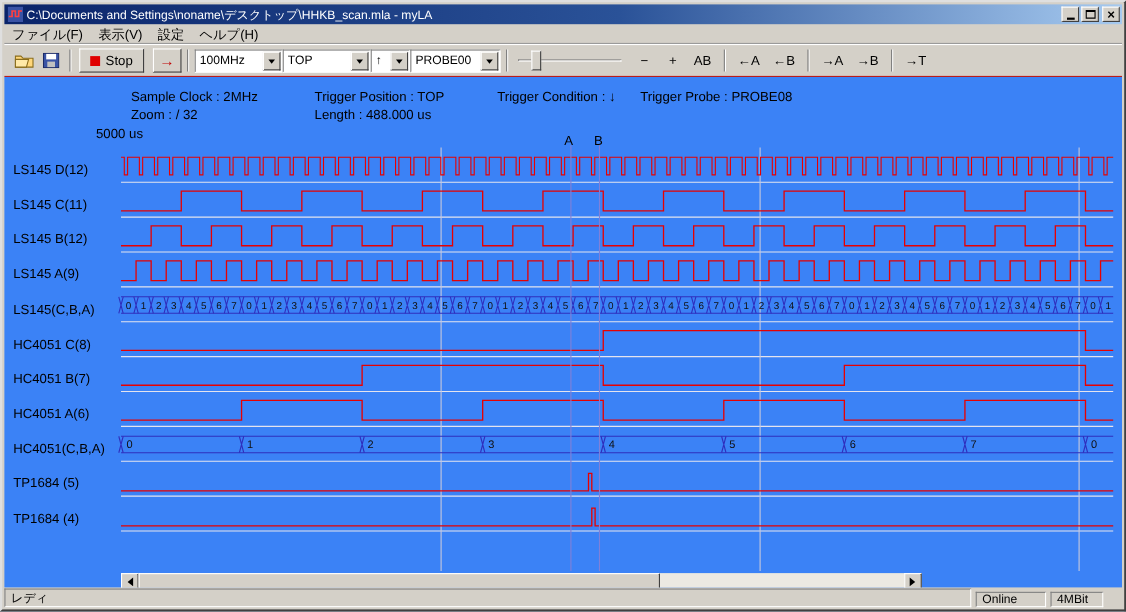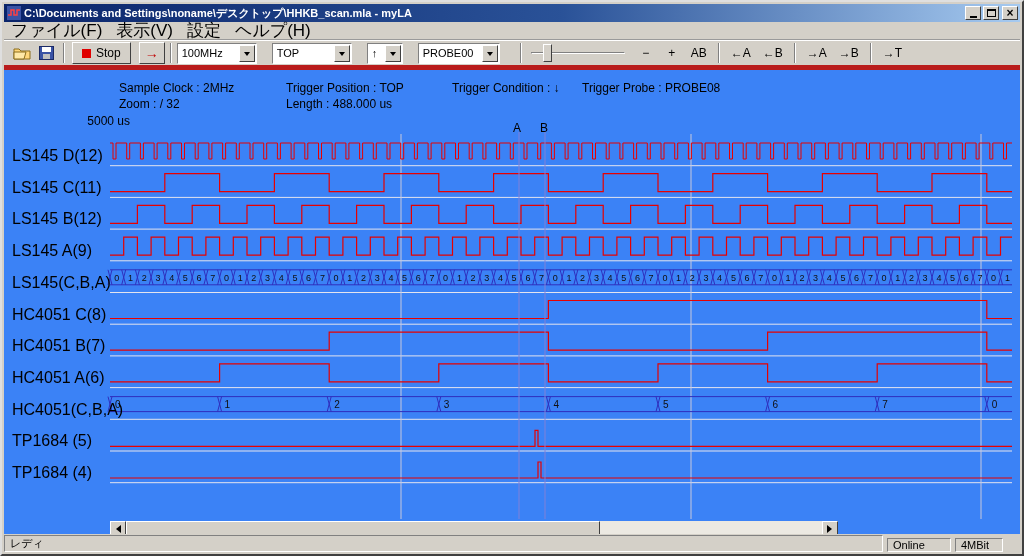--- a/index.html
+++ b/index.html
@@ -8,61 +8,61 @@
   .window{
     position:relative;width:1024px;height:556px;background:#d4d0c8;
     font-family:"Liberation Sans", sans-serif;color:#000;
     border:2px solid;border-color:#dfdfdf #404040 #404040 #dfdfdf;overflow:hidden;
   }
   
   .titlebar{position:absolute;top:2px;left:2px;right:2px;height:18px;
     background:linear-gradient(90deg,#0a246a 0%,#2a5298 55%,#a6caf0 100%);
     display:flex;align-items:center;padding:0 2px;}
   .app-icon{width:14px;height:14px;margin:0 3px 0 1px;flex:0 0 auto;}
-  .title-text{color:#fff;font-size:11px;flex:1;white-space:nowrap;overflow:hidden;font-weight:bold;}
+  .title-text{color:#fff;font-size:11px;flex:1;white-space:nowrap;overflow:hidden;}
   .win-btn{width:16px;height:14px;margin-left:2px;background:#d4d0c8;
     border:1px solid;border-color:#fff #404040 #404040 #fff;
     display:flex;align-items:center;justify-content:center;flex:0 0 auto;}
   .min-glyph{width:7px;height:2px;background:#000;margin-top:7px;}
   .max-glyph{width:9px;height:8px;border:1px solid #000;border-top:2px solid #000;}
   .close-glyph{font-size:12px;font-weight:bold;line-height:10px;}
   
   .menubar{position:absolute;top:20px;left:2px;right:2px;height:18px;
-    display:flex;align-items:center;font-size:17px;border-bottom:1px solid #9a9a9a;}
+    display:flex;align-items:flex-start;font-size:12px;border-bottom:1px solid #9a9a9a;}
   .menu-item{padding:1px 7px;}
   
   .toolbar{position:absolute;top:38px;left:2px;right:2px;height:30px;
     display:flex;align-items:center;padding-left:6px;
-    border-top:1px solid #fff;border-bottom:5px solid #b91c1c;}
+    border-top:1px solid #fff;border-bottom:1px solid #b91c1c;}
   .tb-icon-btn{width:24px;height:22px;display:flex;align-items:center;justify-content:center;}
   .tb-sep{width:2px;height:20px;margin:0 5px;border-left:1px solid #808080;border-right:1px solid #fff;}
   .stop-btn{height:22px;padding:0 9px;display:flex;align-items:center;gap:5px;background:#d4d0c8;
     border:1px solid;border-color:#fff #404040 #404040 #fff;font-size:12px;margin-left:2px;}
   .stop-square{width:9px;height:9px;background:#e00000;}
   .run-btn{width:26px;height:22px;margin-left:8px;background:#d4d0c8;
     border:1px solid;border-color:#fff #404040 #404040 #fff;
     color:#c00000;font-size:14px;font-weight:bold;}
   .combo{height:21px;background:#fff;border:1px solid;border-color:#808080 #fff #fff #808080;
-    display:flex;align-items:center;font-size:11px;margin-right:15px;}
+    display:flex;align-items:center;font-size:11px;margin-right:0;}
   .combo-value{flex:1;padding:0 4px;white-space:nowrap;overflow:hidden;}
   .combo-arrow{width:16px;height:17px;background:#d4d0c8;margin:1px;
     border:1px solid;border-color:#fff #404040 #404040 #fff;
     display:flex;align-items:flex-start;justify-content:center;}
   .combo-arrow::after{content:"";border:3px solid transparent;border-top:4px solid #000;margin-top:6px;}
   .slider{width:94px;height:20px;position:relative;margin:0 8px 0 4px;}
   .slider-track{position:absolute;left:0;right:0;top:9px;height:2px;
     border:1px solid;border-color:#808080 #fff #fff #808080;}
   .slider-thumb{position:absolute;left:12px;top:1px;width:9px;height:18px;background:#d4d0c8;
     border:1px solid;border-color:#fff #404040 #404040 #fff;}
   .tb-txt-btn{min-width:22px;height:20px;padding:0 4px;margin:0 2px;
     display:flex;align-items:center;justify-content:center;font-size:12px;}
   
   .client{position:absolute;top:68px;left:2px;right:2px;bottom:20px;background:#3b82f6;overflow:hidden;}
   .info-text{position:absolute;font-size:12px;white-space:nowrap;}
-  .channel-label{position:absolute;left:8px;font-size:16px;white-space:nowrap;}
+  .channel-label{position:absolute;left:8px;font-size:12px;white-space:nowrap;}
   .marker-label{position:absolute;font-size:12px;}
   #wave{position:absolute;left:0;top:0;}
   
   .scrollbar{position:absolute;left:106px;top:451px;width:728px;height:16px;background:#ece9e2;display:flex;}
   .sb-btn{width:16px;height:16px;background:#d4d0c8;flex:0 0 auto;
     border:1px solid;border-color:#fff #404040 #404040 #fff;
     display:flex;align-items:center;justify-content:center;}
   .arr-left{border:4px solid transparent;border-right:5px solid #000;margin-left:-3px;}
   .arr-right{border:4px solid transparent;border-left:5px solid #000;margin-right:-3px;}
   .sb-thumb{width:474px;height:16px;background:#d4d0c8;flex:0 0 auto;

